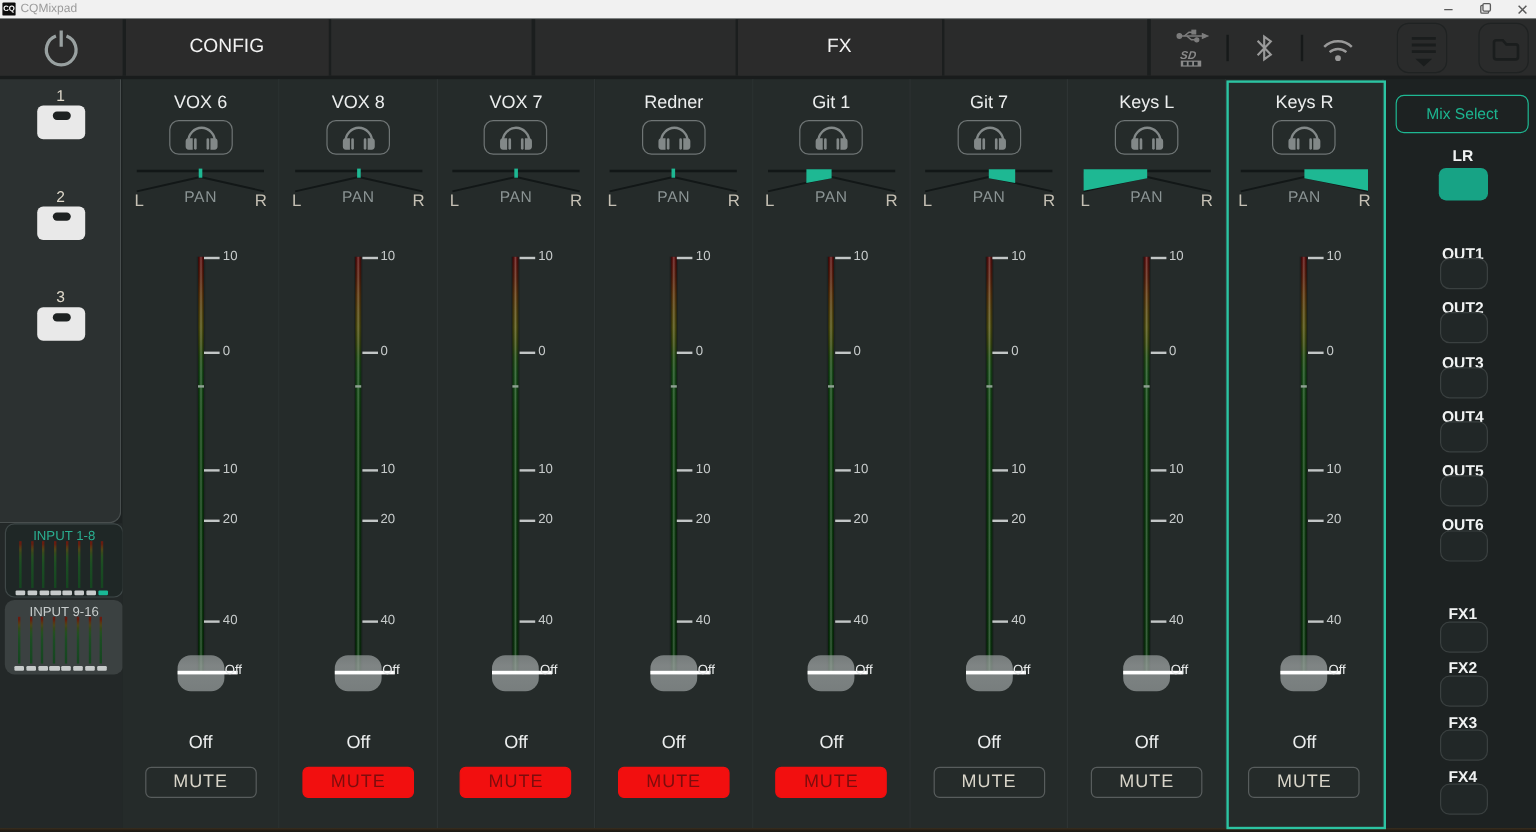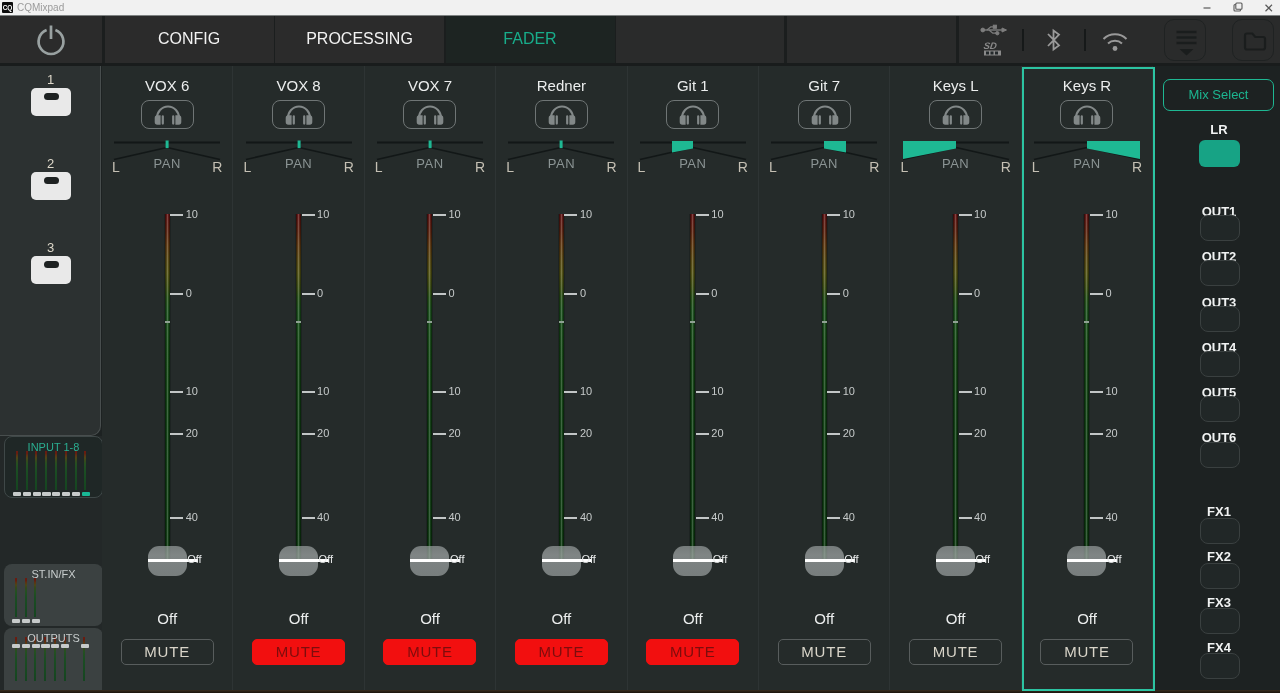--- a/index.html
+++ b/index.html
@@ -93,22 +93,21 @@
     <div class="ngap" style="left:443px"></div>
     <div class="ngap" style="left:613px"></div>
     <div class="ngap" style="left:783.5px"></div>
     <div class="ngap" style="left:955.5px"></div>
     <div class="pwrbg"></div>
     <div class="pwr"><svg width="40" height="40" viewBox="0 0 40 40">
         <path d="M15.6 9 A12.4 12.4 0 1 0 24.4 9" fill="none" stroke="#99a1a1" stroke-width="2.7"></path>
         <line x1="20" y1="4.5" x2="20" y2="18" stroke="#99a1a1" stroke-width="2.7"></line>
       </svg></div>
     <div class="tab" style="left:104.5px;width:169px">CONFIG</div>
-    <div class="tab" style="left:275px;width:169px">PROCESSING</div>
-    <div class="tab active" style="left:445.5px;width:169px">FADER</div>
+    <div class="tab" style="left:614.5px;width:170px">FX</div>
     <div class="icn" style="left:977px;top:6px"><svg width="34" height="36" viewBox="0 0 34 36">
         <g stroke="#7d7d7d" fill="#7d7d7d">
           <line x1="4" y1="8" x2="28" y2="8" stroke-width="1.4"></line>
           <polygon points="29.5,8 25,6 25,10"></polygon>
           <circle cx="5.8" cy="8" r="1.9"></circle>
           <path d="M10 8 L13.8 4.8 L17 4.8" fill="none" stroke-width="1.3"></path>
           <rect x="16.3" y="3.2" width="3.1" height="3.1"></rect>
           <path d="M12 8 L15.8 11.2 L19 11.2" fill="none" stroke-width="1.3"></path>
           <circle cx="20.3" cy="11.2" r="1.7"></circle>
         </g>
@@ -172,45 +171,38 @@
       <div class="mc" style="left:37.4px"></div>
       <div class="mm" style="left:49.9px"></div>
       <div class="mc" style="left:47.2px"></div>
       <div class="mm" style="left:59.7px"></div>
       <div class="mc" style="left:57.0px"></div>
       <div class="mm" style="left:69.5px"></div>
       <div class="mc" style="left:66.8px"></div>
       <div class="mm" style="left:79.3px"></div>
       <div class="mc mcteal" style="left:76.6px"></div>
     </div>
-    <div class="thumb" style="top:498px;">
-      <div class="ttitle">ST.IN/FX</div>
+    <div class="thumb" style="top:434px;">
+      <div class="ttitle">INPUT 9-16</div>
       <div class="mm" style="left:10.7px"></div>
       <div class="mc" style="left:8.0px"></div>
       <div class="mm" style="left:20.5px"></div>
       <div class="mc" style="left:17.8px"></div>
       <div class="mm" style="left:30.3px"></div>
       <div class="mc" style="left:27.6px"></div>
-    </div>
-    <div class="thumb" style="top:562px;border-radius:8px 8px 0 0;">
-      <div class="ttitle">OUTPUTS</div>
-      <div class="mm mo" style="left:10.7px"></div>
-      <div class="mc mco" style="left:8.0px"></div>
-      <div class="mm mo" style="left:20.5px"></div>
-      <div class="mc mco" style="left:17.8px"></div>
-      <div class="mm mo" style="left:30.3px"></div>
-      <div class="mc mco" style="left:27.6px"></div>
-      <div class="mm mo" style="left:40.1px"></div>
-      <div class="mc mco" style="left:37.4px"></div>
-      <div class="mm mo" style="left:49.9px"></div>
-      <div class="mc mco" style="left:47.2px"></div>
-      <div class="mm mo" style="left:59.7px"></div>
-      <div class="mc mco" style="left:57.0px"></div>
-      <div class="mm mo" style="left:79.3px"></div>
-      <div class="mc mco" style="left:76.6px"></div>
+      <div class="mm" style="left:40.1px"></div>
+      <div class="mc" style="left:37.4px"></div>
+      <div class="mm" style="left:49.9px"></div>
+      <div class="mc" style="left:47.2px"></div>
+      <div class="mm" style="left:59.7px"></div>
+      <div class="mc" style="left:57.0px"></div>
+      <div class="mm" style="left:69.5px"></div>
+      <div class="mc" style="left:66.8px"></div>
+      <div class="mm" style="left:79.3px"></div>
+      <div class="mc" style="left:76.6px"></div>
     </div>
     <div class="strip" style="left:102.0px;width:131.4px">
       <div class="sname">VOX 6</div>
       <div class="phones"><svg width="40" height="27" viewBox="0 0 40 27">
           <path d="M8.8 16.5 A 11.2 12 0 0 1 31.2 16.5" fill="none" stroke="#828888" stroke-width="2"></path>
           <path d="M12.6 13.3 L9.3 13.3 A2.6 2.6 0 0 0 6.7 15.9 L6.7 20.1 A2.6 2.6 0 0 0 9.3 22.7 L12.6 22.7 Z" fill="#828888"></path>
           <rect x="13.7" y="13.3" width="2.2" height="9.4" rx="1.1" fill="#828888"></rect>
           <path d="M27.4 13.3 L30.7 13.3 A2.6 2.6 0 0 1 33.3 15.9 L33.3 20.1 A2.6 2.6 0 0 1 30.7 22.7 L27.4 22.7 Z" fill="#828888"></path>
           <rect x="24.1" y="13.3" width="2.2" height="9.4" rx="1.1" fill="#828888"></rect>
         </svg></div>

